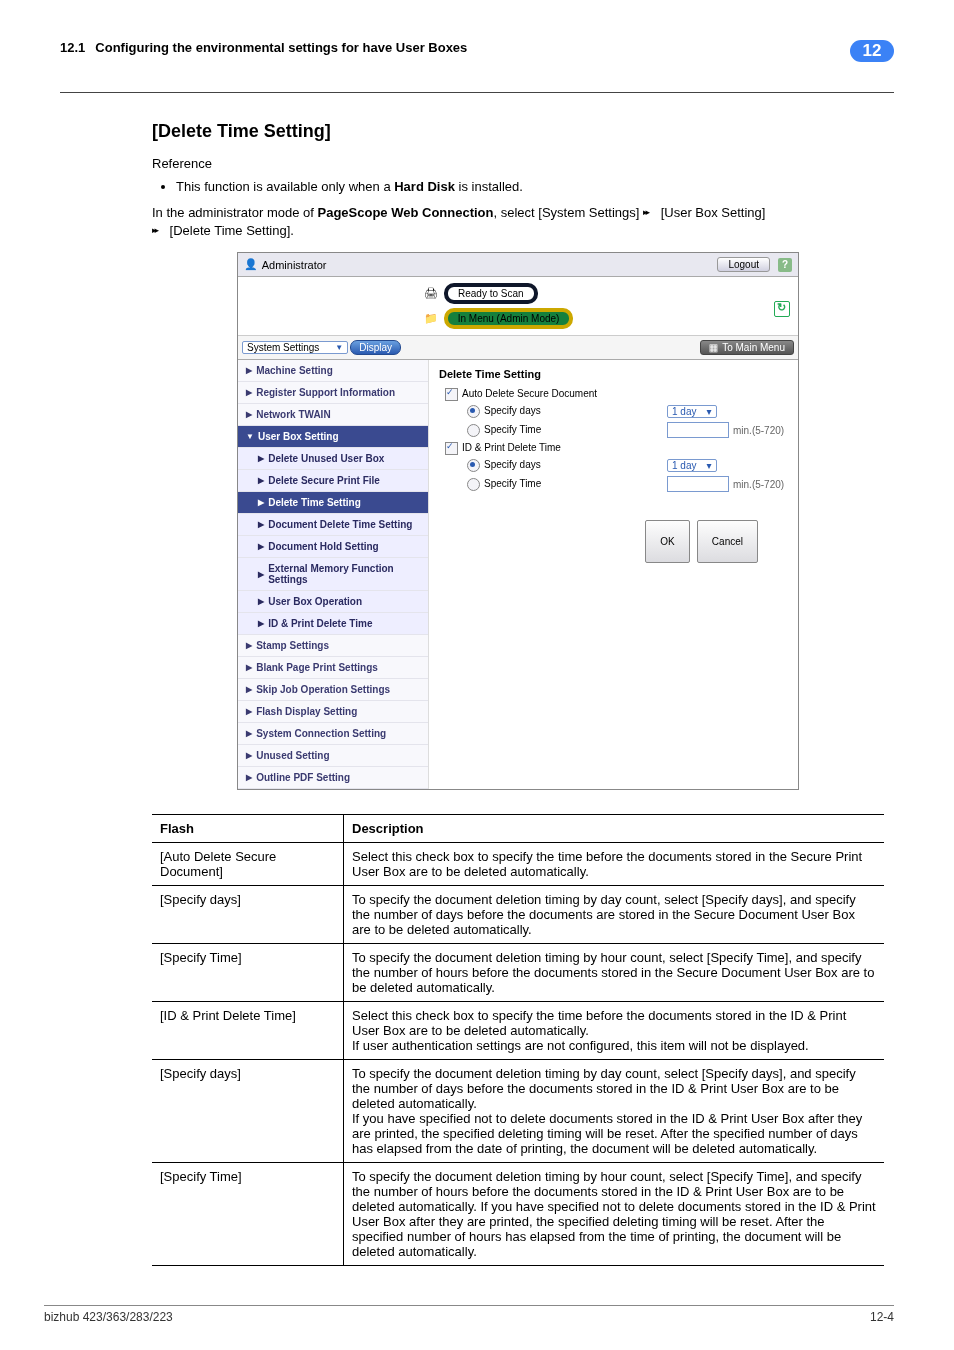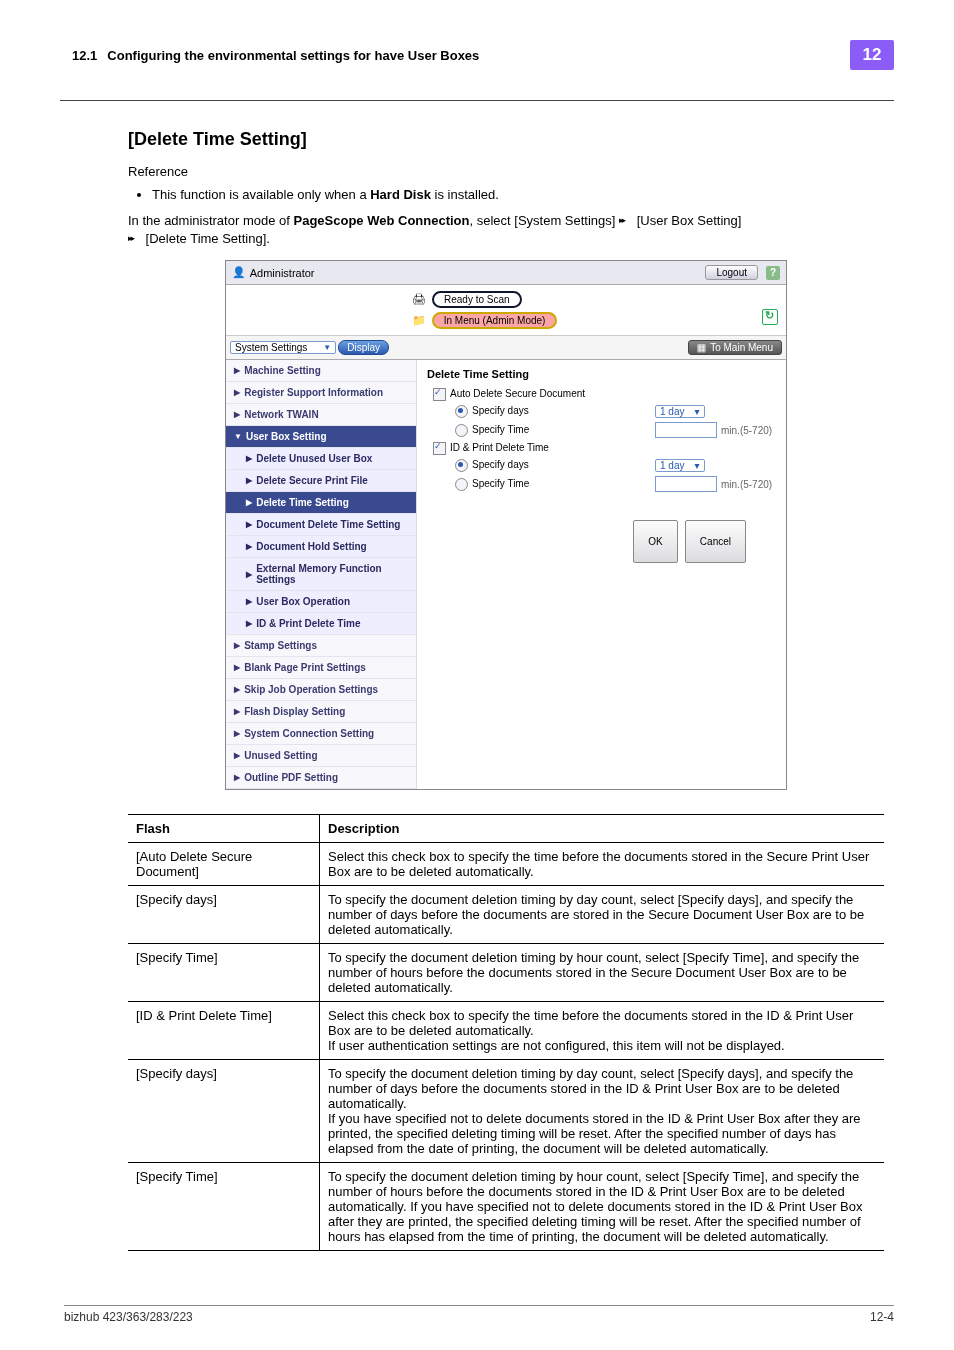--- a/index.html
+++ b/index.html
@@ -1,41 +1,41 @@
 <!DOCTYPE html>
 <html><head>
 <meta charset="utf-8">
 <style>
   body { margin: 0; font-family: Arial, Helvetica, sans-serif; background: #fff; color: #000; font-size: 13px; }
   .page { width: 954px; height: 1350px; margin: 0 auto; position: relative; box-sizing: border-box; padding: 40px 60px 30px 60px; }
-  .runhead { display: flex; align-items: center; margin-bottom: 30px; margin-left: 12px; }
+  .runhead { display: flex; align-items: flex-start; margin-bottom: 30px; }
   .runhead-num { font-weight: bold; margin-right: 10px; }
   .runhead-title { font-weight: bold; flex: 1; }
-  .chapter-box { background: #8b5cf6; color: #fff; width: 44px; height: 30px; display: flex; align-items: center; justify-content: center; font-weight: bold; font-size: 17px; border-radius: 2px; }
+  .chapter-box { background: #3b82f6; color: #fff; width: 44px; height: 22px; display: flex; align-items: center; justify-content: center; font-weight: bold; font-size: 17px; border-radius: 12px; }
   .rule { border-top: 1px solid #444; margin: 6px 0 28px 0; }
-  .content { margin-left: 68px; margin-right: 10px; }
+  .content { margin-left: 92px; margin-right: 10px; }
   h2.section { font-size: 18px; font-weight: bold; margin: 0 0 14px 0; }
   .ref { margin: 0 0 8px 0; }
   ul.bullets { margin: 0 0 10px 0; padding-left: 24px; }
   ul.bullets li { margin-bottom: 6px; }
   p.intro { margin: 6px 0 4px 0; line-height: 1.4; }
   .arrow-icon { display: inline-block; width: 14px; height: 8px; position: relative; vertical-align: middle; }
   .arrow-icon::before { content: "▸▸"; font-size: 9px; letter-spacing: -2px; color: #000; position: absolute; top: -4px; }
 
   
   .shot { border: 1px solid #888; width: 560px; margin: 12px auto 24px auto; background: #fff; font-size: 11px; }
   .shot-header { display: flex; justify-content: space-between; align-items: center; background: #e8e8f0; padding: 4px 6px; border-bottom: 1px solid #aaa; }
   .sh-left { display: flex; align-items: center; gap: 4px; }
   .sh-right { display: flex; align-items: center; gap: 8px; }
   .btn-logout { border: 1px solid #999; background: linear-gradient(#fff,#d0d0e0); padding: 1px 10px; border-radius: 3px; font-size: 10px; }
   .help-icon { width: 14px; height: 14px; background: #8b8; color: #fff; display: flex; align-items: center; justify-content: center; border-radius: 2px; font-weight: bold; font-size: 10px; }
   .status-row { padding: 6px; border-bottom: 1px solid #ccc; }
   .status-pill { display: flex; align-items: center; gap: 6px; margin-left: 180px; }
-  .pill { border: 2px solid #0f172a; border-radius: 10px; padding: 1px 10px; font-size: 10px; display: inline-block; }
-  .pill.yellow { background: #fca5a5; border-color: #cca800; }
+  .pill { border: 4px solid #0f172a; border-radius: 10px; padding: 1px 10px; font-size: 10px; display: inline-block; }
+  .pill.yellow { background: #15803d; border-color: #cca800; }
   .refresh-icon { width: 14px; height: 14px; border: 1px solid #2a5; border-radius: 2px; float: right; position: relative; }
   .refresh-icon::after { content: "↻"; color: #2a5; font-size: 11px; position: absolute; top: -1px; left: 2px; font-weight: bold; }
   .crumb-row { display: flex; align-items: center; padding: 4px; border-bottom: 1px solid #aaa; background: #f5f5f5; }
   .sel { border: 1px solid #7a9ad0; background: #fff; padding: 0 4px; font-size: 10px; display: flex; align-items: center; gap: 16px; border-radius: 2px; }
   .sel .chev { color: #2a5ab0; font-size: 8px; }
   .btn-bluegrad { background: linear-gradient(#6aa0e0,#2a5ab0); color: #fff; padding: 1px 8px; border: 1px solid #234a90; border-radius: 7px; font-size: 10px; margin-left: 2px; }
   .btn-main { background: linear-gradient(#888,#555); color: #fff; padding: 1px 8px; border: 1px solid #444; border-radius: 3px; font-size: 10px; display: flex; align-items: center; gap: 4px; margin-left: auto;}
   .shot-body { display: flex; min-height: 420px; }
   .nav { width: 190px; background: #f8f8fc; border-right: 1px solid #ddd; }
   .nav-item { padding: 5px 8px; border-bottom: 1px solid #e4e4ec; color: #3a3a70; font-weight: bold; font-size: 10px; display: flex; align-items: center; gap: 4px; }
@@ -57,21 +57,21 @@
   .hint { color: #666; font-size: 10px; margin-left: 4px; }
   .btnrow { text-align: right; margin-top: 26px; padding-right: 30px; }
   .okbtn, .cancelbtn { border: 1px solid #888; background: linear-gradient(#fdfdfd,#dcdce0); padding: 15px 14px; font-size: 10px; border-radius: 2px; margin-left: 4px; }
 
   
   table.datatable { border-collapse: collapse; width: 100%; margin-top: 10px; font-size: 13px; }
   table.datatable th, table.datatable td { border-top: 1px solid #000; border-bottom: 1px solid #000; padding: 6px 8px; vertical-align: top; text-align: left; }
   table.datatable th { font-weight: bold; }
   table.datatable td:first-child, table.datatable th:first-child { width: 175px; border-right: 1px solid #000; }
 
-  .foot { position: absolute; bottom: 26px; left: 64px; right: 60px; display: flex; justify-content: space-between; border-top: 1px solid #888; padding-top: 4px; font-size: 12px; color: #333; }
+  .foot { position: absolute; bottom: 26px; left: 44px; right: 60px; display: flex; justify-content: space-between; border-top: 1px solid #888; padding-top: 4px; font-size: 12px; color: #333; }
 </style>
 </head>
 <body>
 
 <div class="page">
   <div class="runhead">
     <span class="runhead-num">12.1</span>
     <span class="runhead-title">Configuring the environmental settings for have User Boxes</span>
     <span class="chapter-box">12</span>
   </div>

